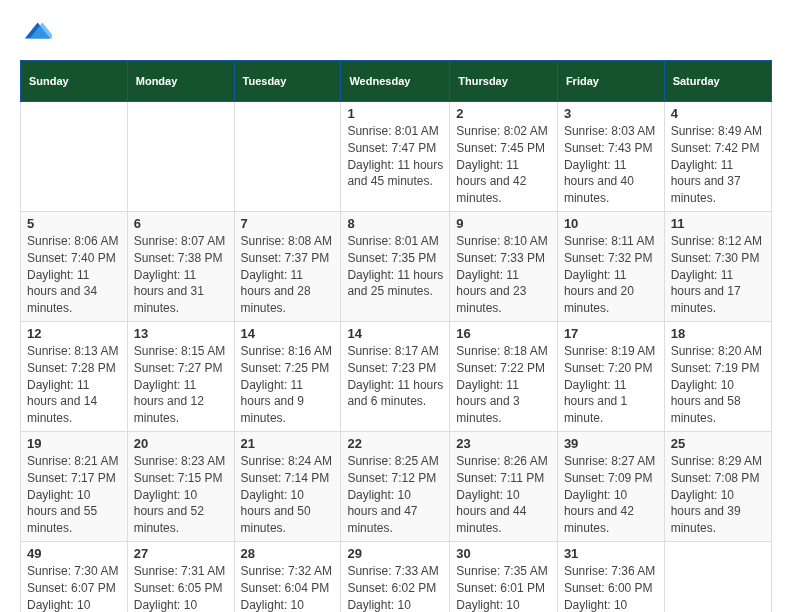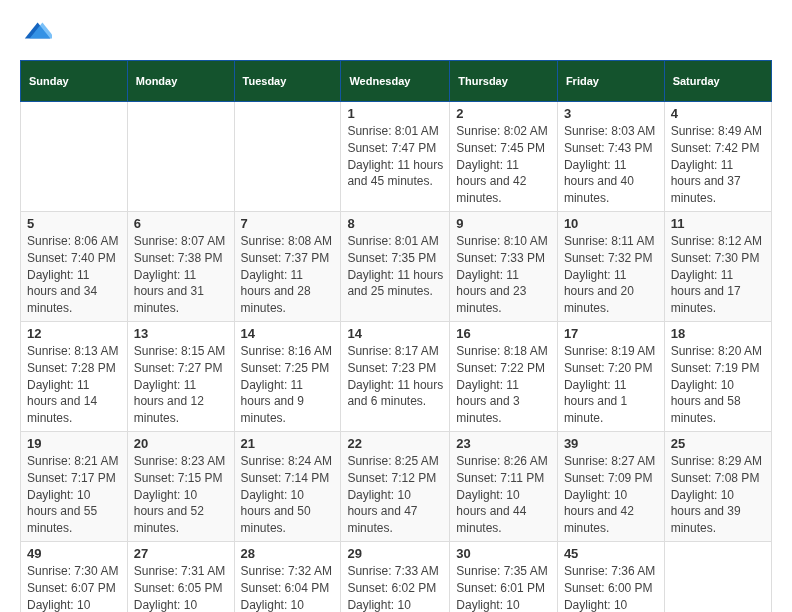--- a/index.html
+++ b/index.html
@@ -343,21 +343,21 @@
 and 28 minutes.</div>
           </td>
           <td>
             <span class="day-num">30</span>
             <div class="day-info">Sunrise: 7:35 AM
 Sunset: 6:01 PM
 Daylight: 10 hours
 and 26 minutes.</div>
           </td>
           <td>
-            <span class="day-num">45</span>
+            <span class="day-num">31</span>
             <div class="day-info">Sunrise: 7:36 AM
 Sunset: 6:00 PM
 Daylight: 10 hours
 and 23 minutes.</div>
           </td>
           <td class="empty-cell"></td>
         </tr>
       </tbody>
   </table>
 </div>

